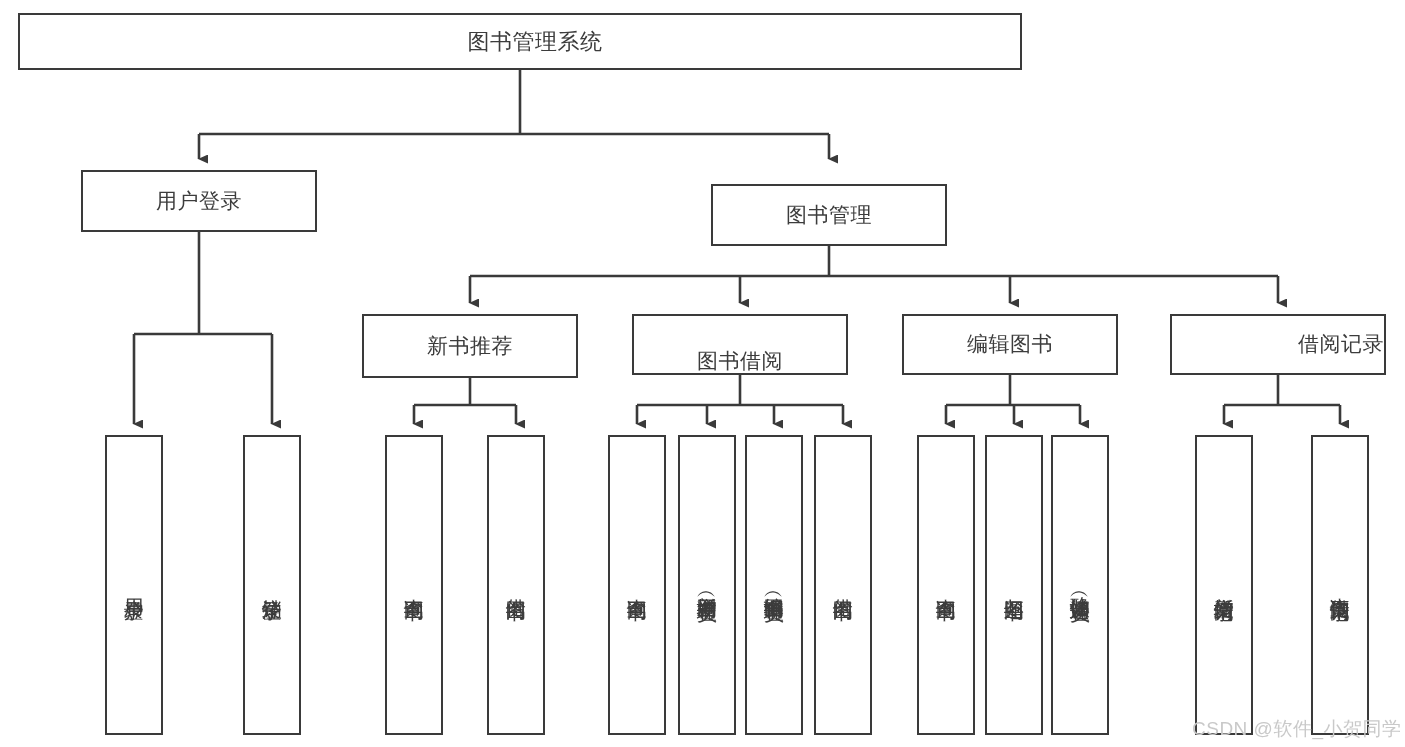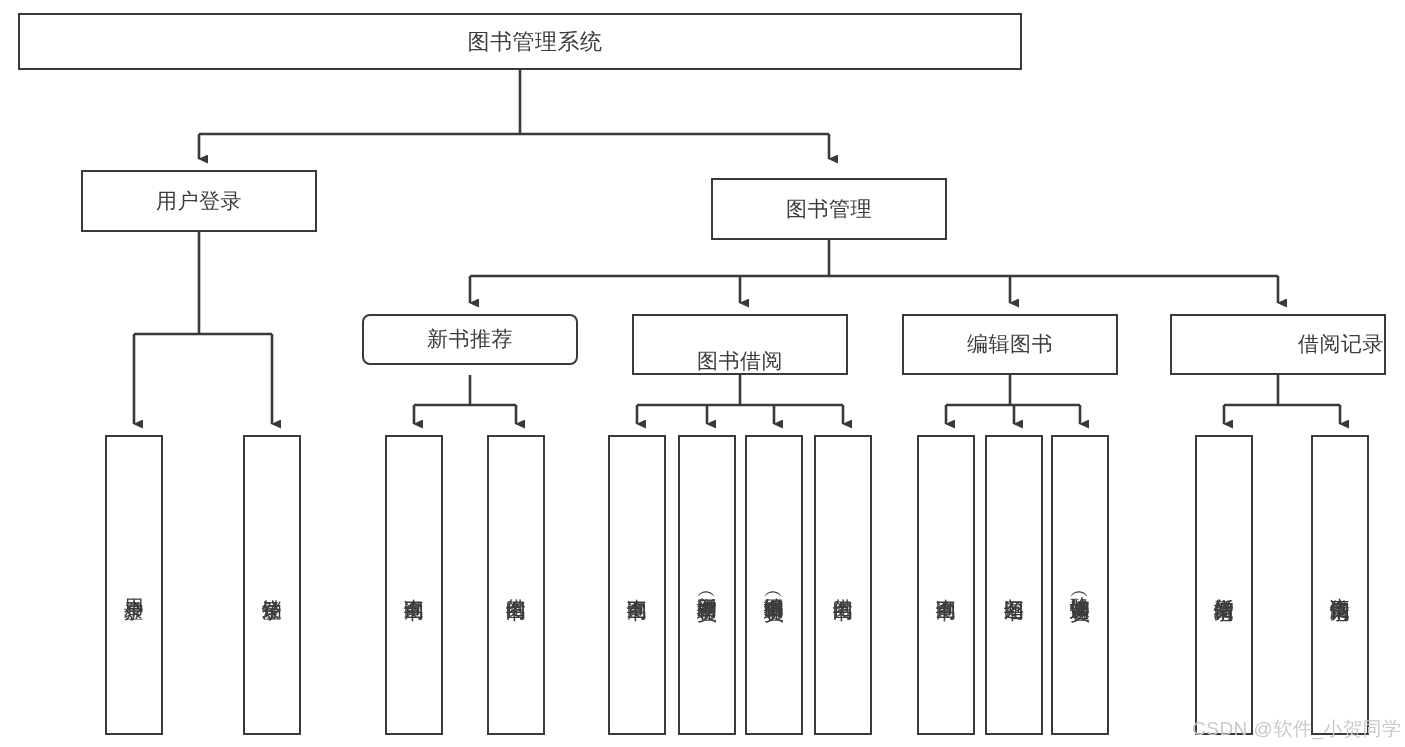--- a/index.html
+++ b/index.html
@@ -111,24 +111,24 @@
       </g>
   </svg>
 
   <div id="node-layer">
       <div class="node root" style="left: 18px; top: 13px; width: 1004px; height: 57px;">
         <span class="label">图书管理系统</span>
       </div>
       <div class="node" style="left: 81px; top: 170px; width: 236px; height: 62px;">
         <span class="label">用户登录</span>
       </div>
-      <div class="node" style="left: 711px; top: 178px; width: 236px; height: 62px;">
+      <div class="node" style="left: 711px; top: 184px; width: 236px; height: 62px;">
         <span class="label">图书管理</span>
       </div>
-      <div class="node" style="left: 362px; top: 314px; width: 216px; height: 51px; border-radius: 8px;">
+      <div class="node" style="left: 362px; top: 314px; width: 216px; height: 64px;">
         <span class="label">新书推荐</span>
       </div>
       <div class="node" style="left: 632px; top: 314px; width: 216px; height: 61px; align-items: flex-end;">
         <span class="label">图书借阅</span>
       </div>
       <div class="node" style="left: 902px; top: 314px; width: 216px; height: 61px;">
         <span class="label">编辑图书</span>
       </div>
       <div class="node" style="left: 1170px; top: 314px; width: 216px; height: 61px; justify-content: flex-end;">
         <span class="label">借阅记录</span>

